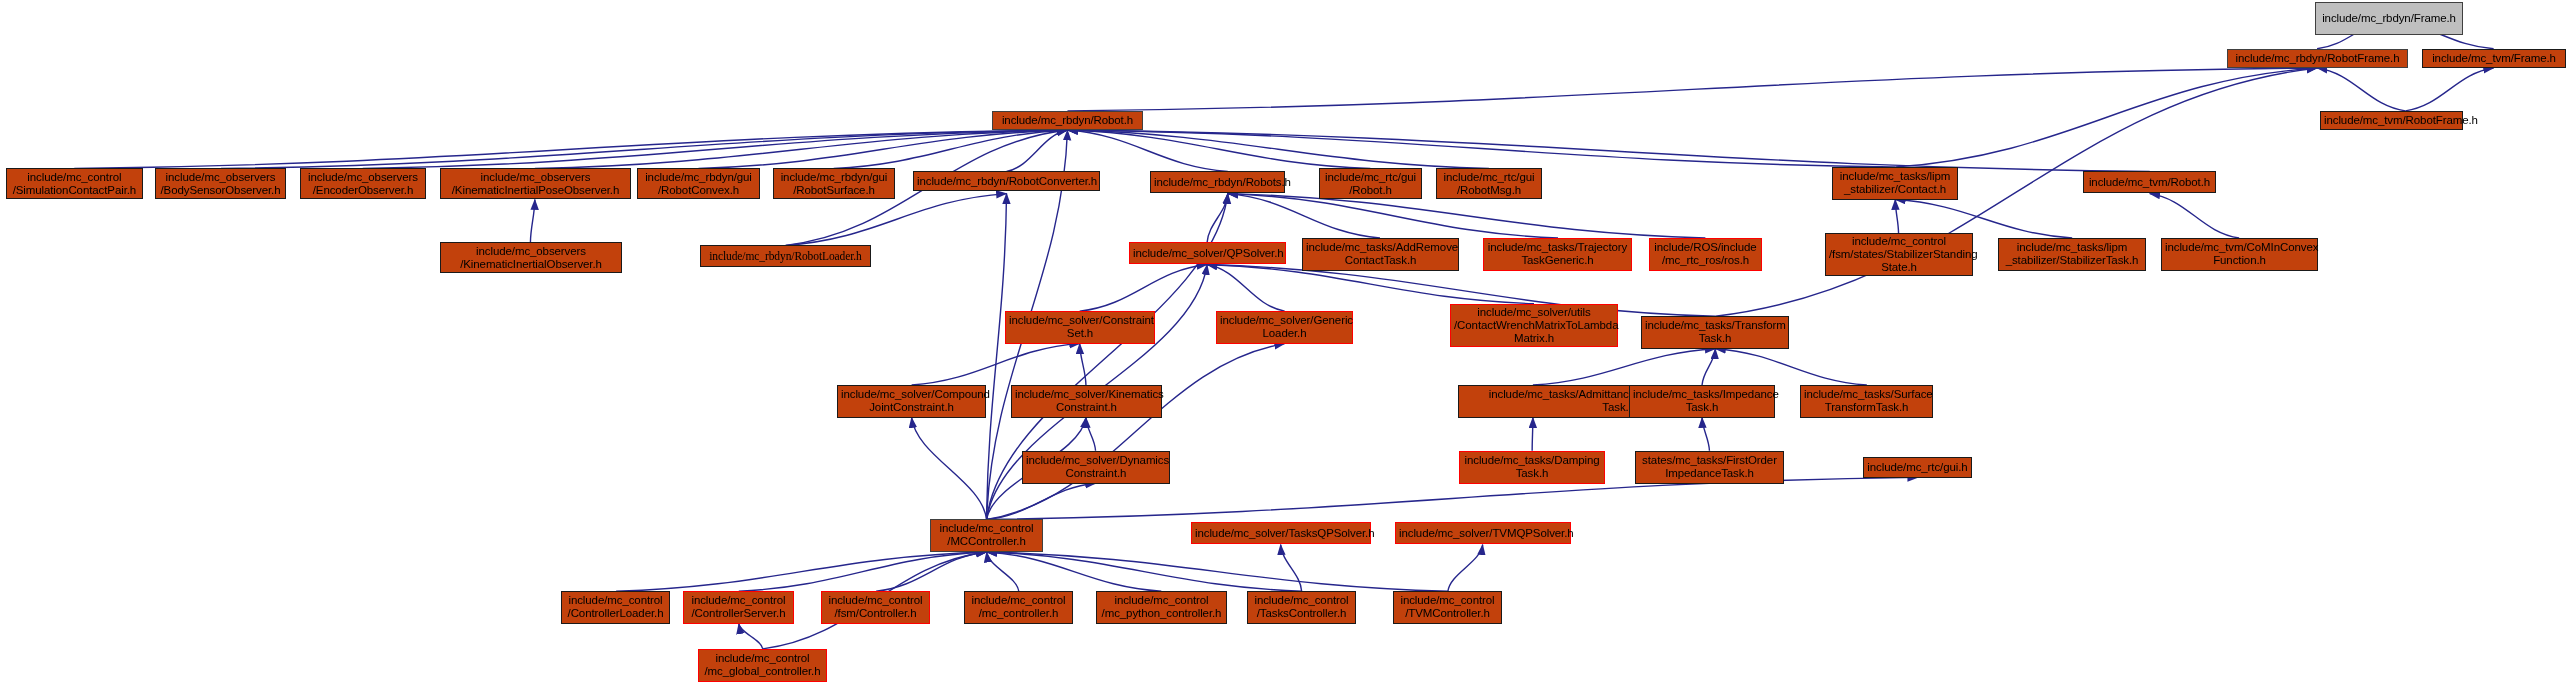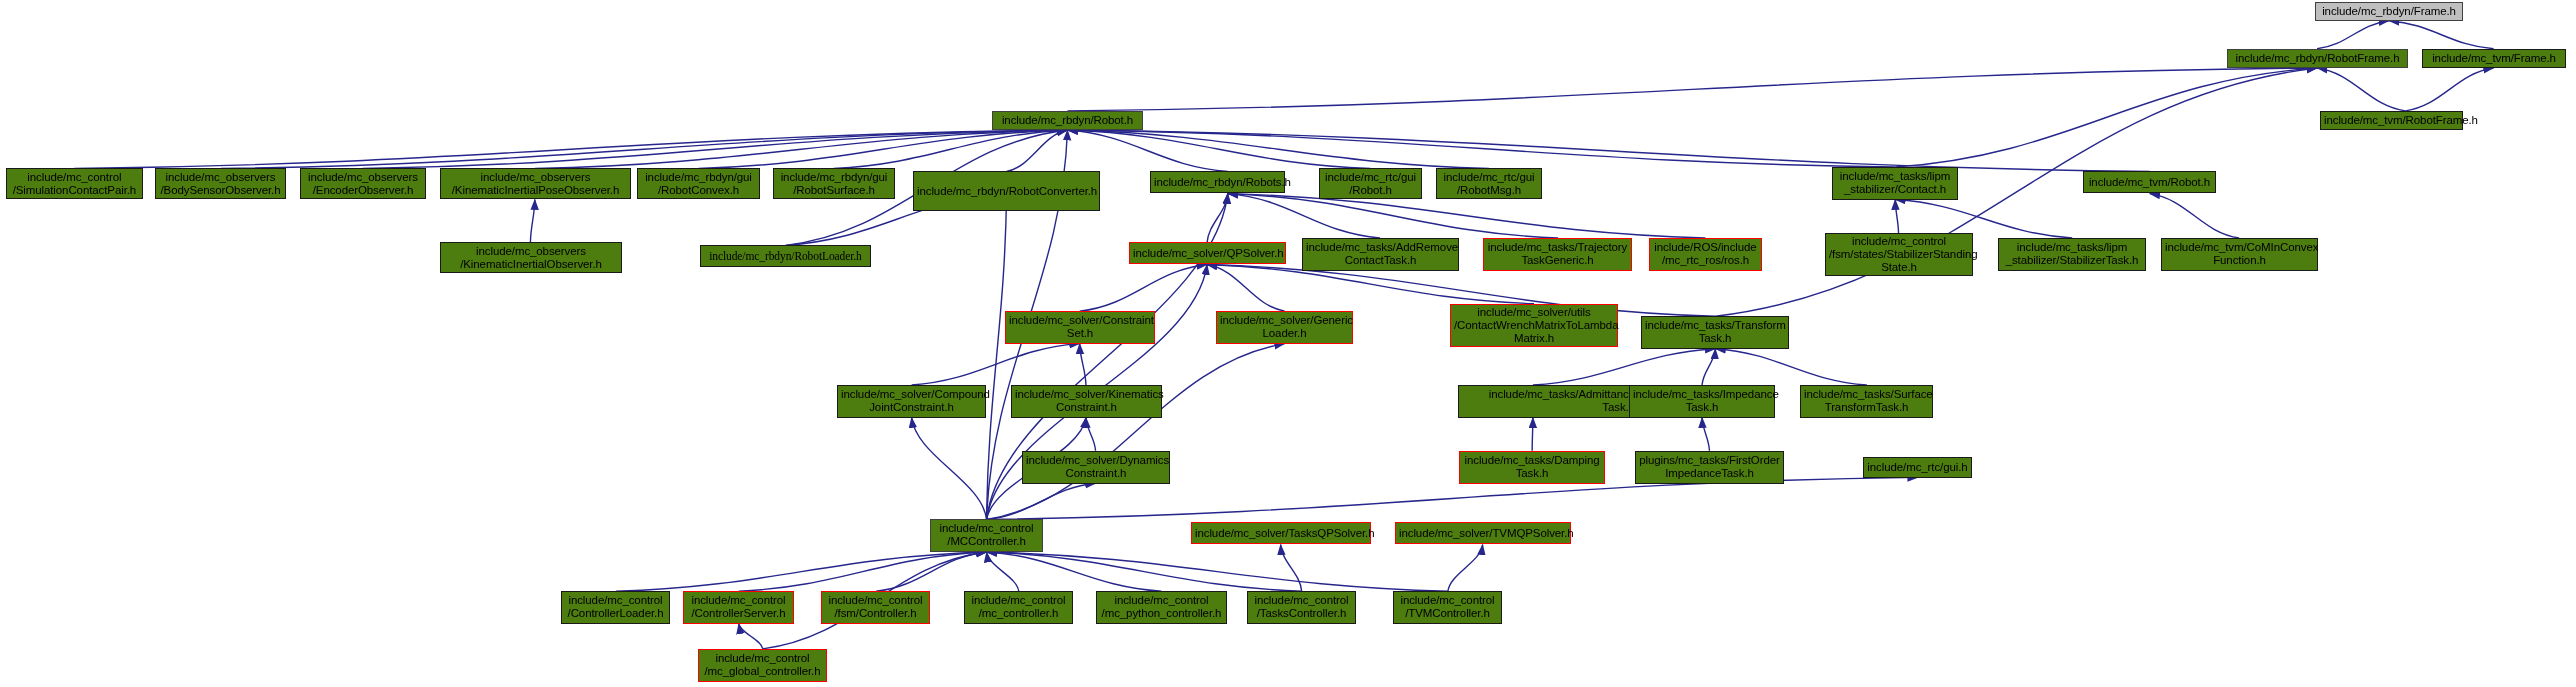--- a/index.html
+++ b/index.html
@@ -26,21 +26,21 @@
     height: 688px;
     pointer-events: none;
   }
   .node {
     position: absolute;
     box-sizing: border-box;
     display: flex;
     align-items: center;
     justify-content: center;
     text-align: center;
-    background: #4d7c0f;
+    background: #c2410c;
     border: 1.2px solid #1a1a1a;
     color: #000000;
     font-family: "Liberation Sans", sans-serif;
     font-size: 11.5px;
     line-height: 1.12;
     letter-spacing: -0.1px;
     white-space: pre-line;
     padding: 0.7px 3px;
     z-index: 5;
   }
@@ -129,40 +129,40 @@
         <path d="M1572,800 C1472.67,793.64 1434.83,753.36 1335.5,747" fill="none" stroke="#26268c" stroke-width="1.9" marker-end="url(#arrow)"></path>
         <path d="M1762,800 C1582.87,793.64 1514.63,753.36 1335.5,747" fill="none" stroke="#26268c" stroke-width="1.9" marker-end="url(#arrow)"></path>
         <path d="M1960,800 C1697.71,793.64 1597.79,753.36 1335.5,747" fill="none" stroke="#26268c" stroke-width="1.9" marker-end="url(#arrow)"></path>
         <path d="M1762,800 C1760.2045,776.06 1735.2955,760.94 1733.5,737" fill="none" stroke="#26268c" stroke-width="1.9" marker-end="url(#arrow)"></path>
         <path d="M1960,800 C1962.961,776.06 2004.039,760.94 2007,737" fill="none" stroke="#26268c" stroke-width="1.9" marker-end="url(#arrow)"></path>
         <path d="M1032.5,878 C1030.4525,865.08 1002.0475,856.92 1000,844" fill="none" stroke="#26268c" stroke-width="1.9" marker-end="url(#arrow)"></path>
         <path d="M1032.5,878 C1159.76,862.28 1208.24,762.72 1335.5,747" fill="none" stroke="#26268c" stroke-width="1.9" marker-end="url(#arrow)"></path>
       </g>
   </svg>
   <div id="nodes">
-      <div class="node root" style="left: 2315px; top: 1.5px; width: 148px; height: 19px;"><span class="node-label">include/mc_rbdyn/Frame.h</span></div>
+      <div class="node root" style="left: 2315px; top: 1.5px; width: 148px; height: 33px;"><span class="node-label">include/mc_rbdyn/Frame.h</span></div>
       <div class="node thick" style="left: 2227px; top: 49px; width: 181px; height: 19px;"><span class="node-label">include/mc_rbdyn/RobotFrame.h</span></div>
       <div class="node" style="left: 2422px; top: 49px; width: 144px; height: 19px;"><span class="node-label">include/mc_tvm/Frame.h</span></div>
       <div class="node" style="left: 2320px; top: 111px; width: 143px; height: 19px;"><span class="node-label">include/mc_tvm/RobotFrame.h</span></div>
       <div class="node thick" style="left: 992px; top: 111px; width: 151px; height: 19px;"><span class="node-label">include/mc_rbdyn/Robot.h</span></div>
       <div class="node" style="left: 5.9px; top: 168px; width: 137px; height: 31px;"><span class="node-label">include/mc_control
 /SimulationContactPair.h</span></div>
       <div class="node" style="left: 155px; top: 168px; width: 131px; height: 31px;"><span class="node-label">include/mc_observers
 /BodySensorObserver.h</span></div>
       <div class="node" style="left: 300px; top: 168px; width: 126px; height: 31px;"><span class="node-label">include/mc_observers
 /EncoderObserver.h</span></div>
       <div class="node" style="left: 440px; top: 168px; width: 191px; height: 31px;"><span class="node-label">include/mc_observers
 /KinematicInertialPoseObserver.h</span></div>
       <div class="node" style="left: 440px; top: 242px; width: 182px; height: 31px;"><span class="node-label">include/mc_observers
 /KinematicInertialObserver.h</span></div>
       <div class="node" style="left: 637px; top: 168px; width: 123px; height: 31px;"><span class="node-label">include/mc_rbdyn/gui
 /RobotConvex.h</span></div>
       <div class="node" style="left: 773px; top: 168px; width: 122px; height: 31px;"><span class="node-label">include/mc_rbdyn/gui
 /RobotSurface.h</span></div>
-      <div class="node" style="left: 913px; top: 171px; width: 187px; height: 40px;"><span class="node-label">include/mc_rbdyn/RobotConverter.h</span></div>
+      <div class="node" style="left: 913px; top: 171px; width: 187px; height: 20px;"><span class="node-label">include/mc_rbdyn/RobotConverter.h</span></div>
       <div class="node" style="left: 1150px; top: 171px; width: 135px; height: 22px;"><span class="node-label">include/mc_rbdyn/Robots.h</span></div>
       <div class="node" style="left: 1319px; top: 168px; width: 103px; height: 31px;"><span class="node-label">include/mc_rtc/gui
 /Robot.h</span></div>
       <div class="node" style="left: 1436px; top: 168px; width: 106px; height: 31px;"><span class="node-label">include/mc_rtc/gui
 /RobotMsg.h</span></div>
       <div class="node" style="left: 1832px; top: 167px; width: 126px; height: 32.5px;"><span class="node-label">include/mc_tasks/lipm
 _stabilizer/Contact.h</span></div>
       <div class="node" style="left: 2083px; top: 171px; width: 133px; height: 22px;"><span class="node-label">include/mc_tvm/Robot.h</span></div>
       <div class="node" style="left: 700px; top: 245px; width: 171px; height: 22px; font-family: Liberation Serif, serif;"><span class="node-label">include/mc_rbdyn/RobotLoader.h</span></div>
       <div class="node red" style="left: 1129px; top: 242px; width: 157px; height: 22px;"><span class="node-label">include/mc_solver/QPSolver.h</span></div>
@@ -195,21 +195,21 @@
       <div class="node" style="left: 1458px; top: 385px; width: 181px; height: 32.5px; text-align: right;"><span class="node-label">include/mc_tasks/Admittance
 Task.h</span></div>
       <div class="node" style="left: 1629px; top: 385px; width: 146px; height: 32.5px;"><span class="node-label">include/mc_tasks/Impedance
 Task.h</span></div>
       <div class="node" style="left: 1800px; top: 385px; width: 133px; height: 32.5px;"><span class="node-label">include/mc_tasks/Surface
 TransformTask.h</span></div>
       <div class="node" style="left: 1022px; top: 451px; width: 148px; height: 32.5px;"><span class="node-label">include/mc_solver/Dynamics
 Constraint.h</span></div>
       <div class="node red" style="left: 1459px; top: 451px; width: 146px; height: 32.5px;"><span class="node-label">include/mc_tasks/Damping
 Task.h</span></div>
-      <div class="node" style="left: 1635px; top: 451px; width: 149px; height: 32.5px;"><span class="node-label">plugins/mc_tasks/FirstOrder
+      <div class="node" style="left: 1635px; top: 451px; width: 149px; height: 32.5px;"><span class="node-label">states/mc_tasks/FirstOrder
 ImpedanceTask.h</span></div>
       <div class="node" style="left: 1863px; top: 457px; width: 109px; height: 20.7px;"><span class="node-label">include/mc_rtc/gui.h</span></div>
       <div class="node thick" style="left: 930px; top: 519px; width: 113px; height: 32.5px;"><span class="node-label">include/mc_control
 /MCController.h</span></div>
       <div class="node red" style="left: 1191px; top: 522px; width: 180px; height: 22px;"><span class="node-label">include/mc_solver/TasksQPSolver.h</span></div>
       <div class="node red" style="left: 1395px; top: 522px; width: 176px; height: 22px;"><span class="node-label">include/mc_solver/TVMQPSolver.h</span></div>
       <div class="node" style="left: 561px; top: 591px; width: 109px; height: 32.5px;"><span class="node-label">include/mc_control
 /ControllerLoader.h</span></div>
       <div class="node red" style="left: 683px; top: 591px; width: 111px; height: 32.5px;"><span class="node-label">include/mc_control
 /ControllerServer.h</span></div>

